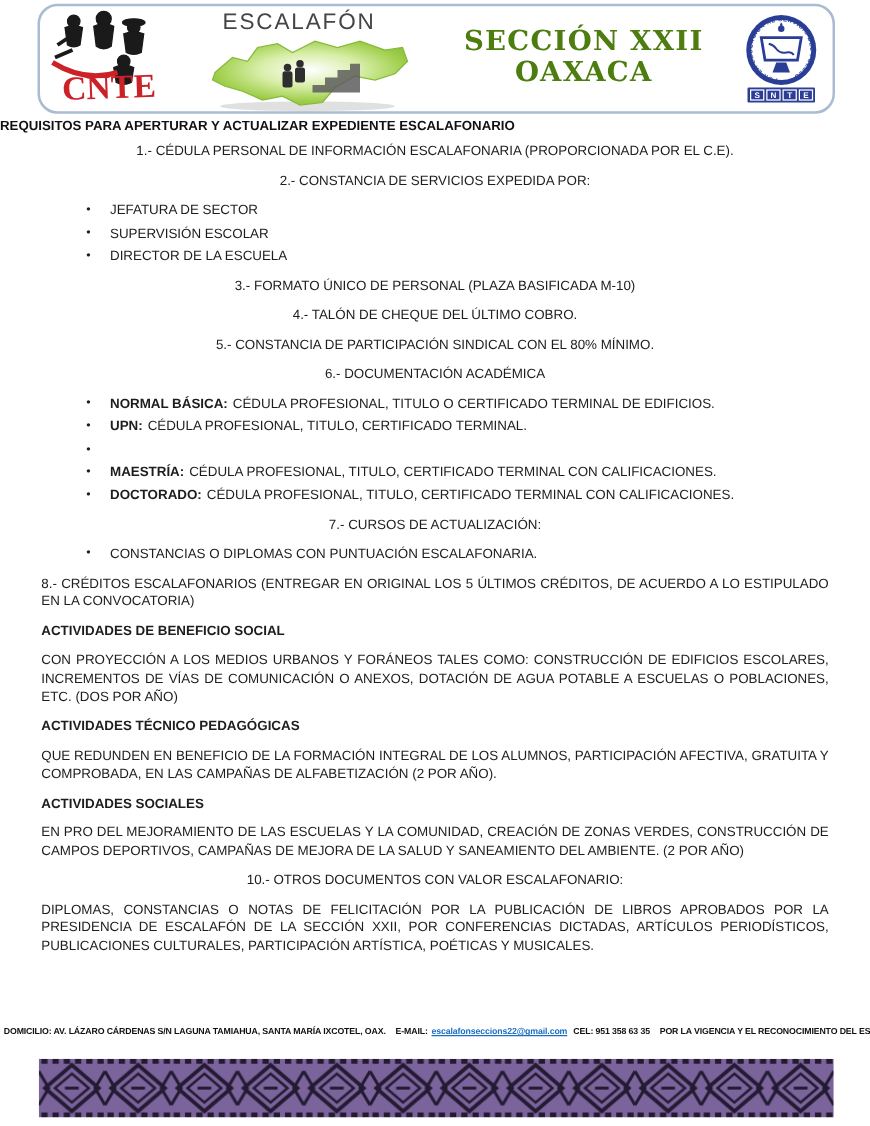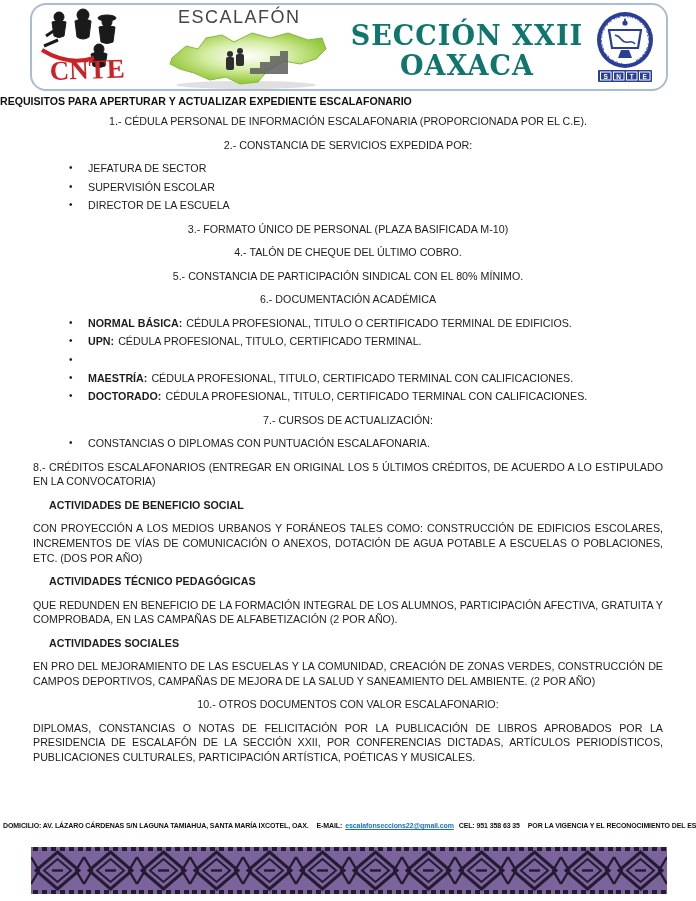--- a/index.html
+++ b/index.html
@@ -7,32 +7,32 @@
         font-family:"Liberation Sans",sans-serif;color:#1c1c1c;}
 
   
   .header-box{position:absolute;left:30px;top:3px;width:634px;height:84px;
               border:2px solid #a9bcd2;border-radius:16px;background:#fff;}
   .cnte{position:absolute;left:4px;top:1px;width:114px;height:80px;}
   .esc-block{position:absolute;left:130px;top:2px;width:180px;height:80px;}
   .esc-label{font-size:18px;color:#454545;letter-spacing:1.5px;padding-left:16px;
              font-family:"Liberation Sans",sans-serif;}
   .sec-title{position:absolute;left:310px;top:16px;width:250px;text-align:center;
-             font-family:"DejaVu Serif",serif;font-weight:bold;font-size:27px;
-             line-height:1.12;letter-spacing:1px;color:#0f766e;}
+             font-family:"DejaVu Serif",serif;font-weight:bold;font-size:22px;
+             line-height:1.12;letter-spacing:1px;color:#4d7c0f;}
   .snte{position:absolute;left:556px;top:3px;width:74px;height:78px;}
 
   
   .doc-title{position:absolute;top:95px;left:0;width:100%;
              font-size:10.6px;font-weight:bold;color:#111;}
   #doc-content{position:absolute;top:114px;left:33px;width:630px;
                font-size:10.7px;line-height:1.36;color:#1d1d1d;}
   .item{margin:0 0 9px;text-align:center;}
   .justify{text-align:justify;}
-  .heading{font-weight:bold;margin:0 16px 9px;}
+  .heading{font-weight:bold;margin:0 0 9px;}
   .para{margin:0 0 9px;text-align:justify;}
   .bullets{margin:0 0 9px;padding-left:36px;}
   .bullet-item{display:flex;margin:0 0 4px;}
   .dot{width:19px;flex:none;font-size:10px;}
   .lead{margin-right:4px;font-weight:bold;}
 
   
   .footer{position:absolute;top:822px;left:0;width:100%;text-align:center;
           font-size:7px;font-weight:bold;letter-spacing:-0.1px;color:#101010;
           white-space:nowrap;}

